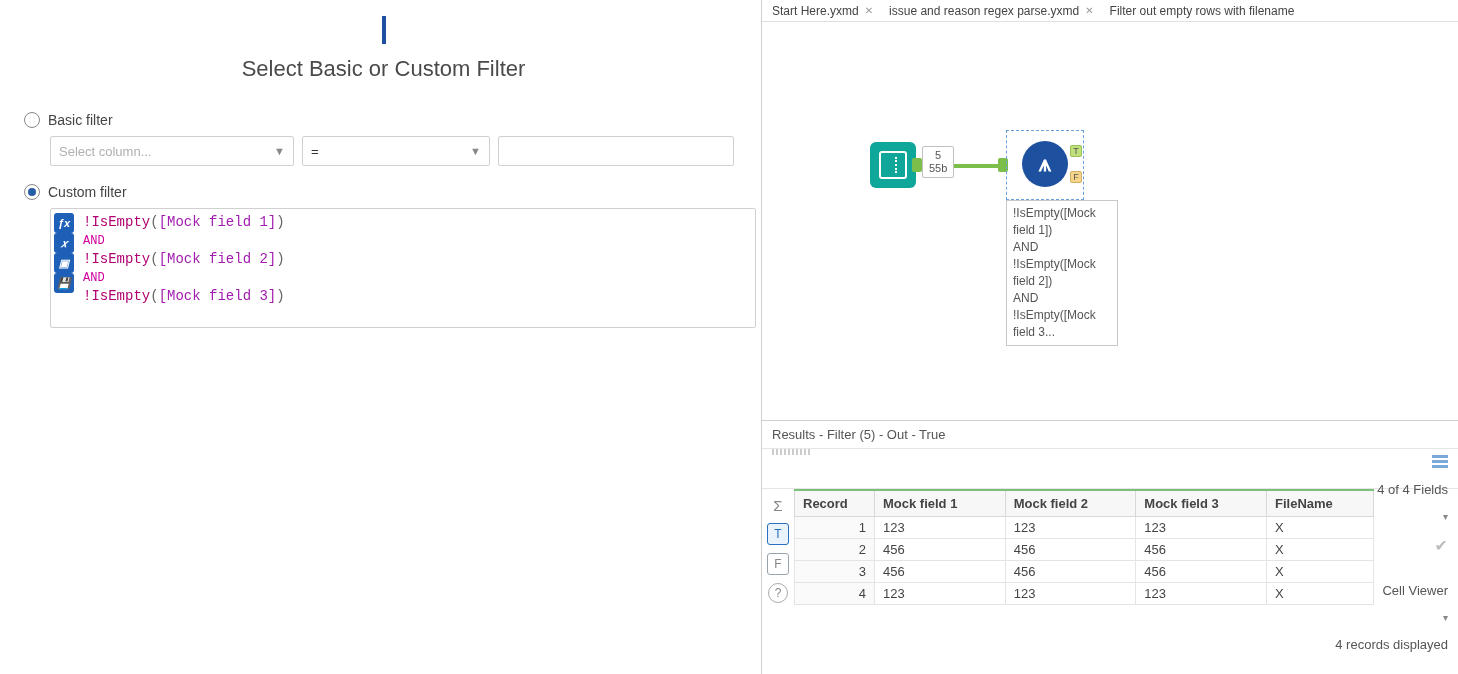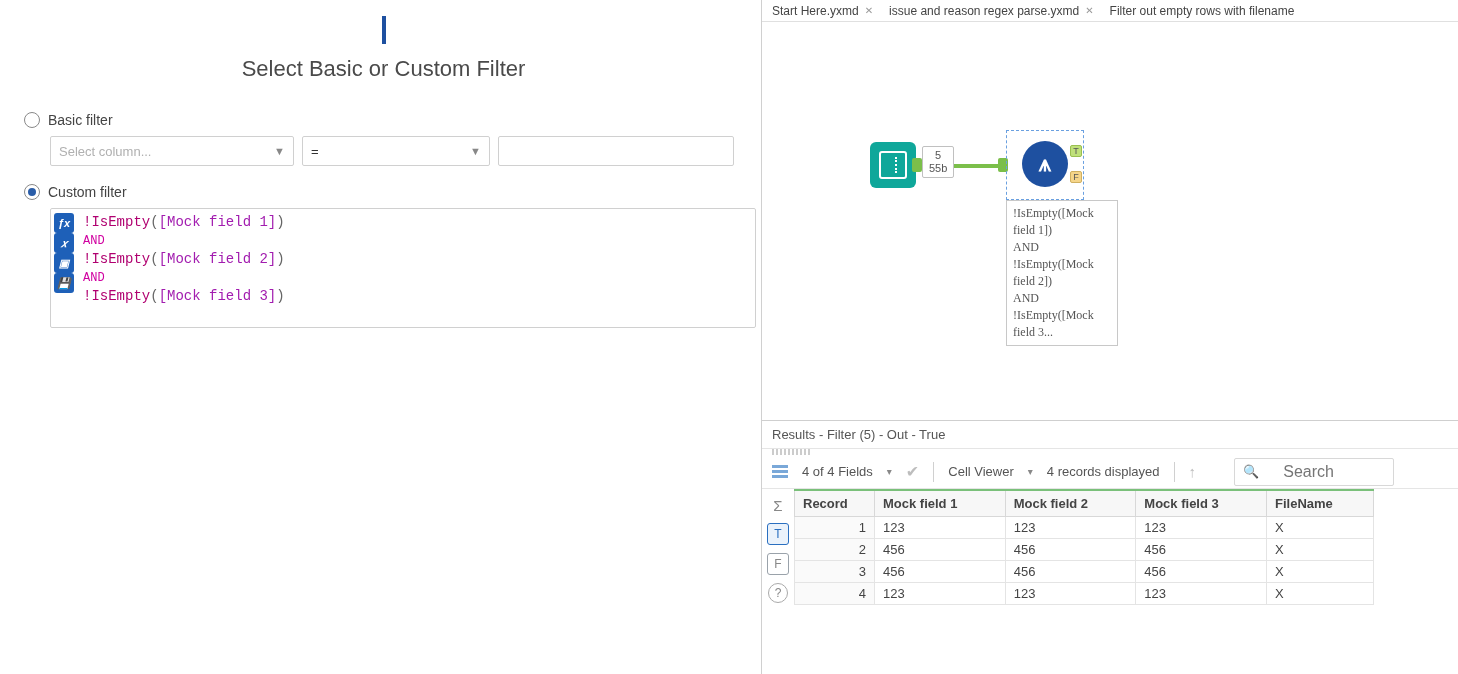--- a/index.html
+++ b/index.html
@@ -41,21 +41,21 @@
   .right-side{ flex:1; display:flex; flex-direction:column; height:100%; }
   .tabs-row{ height:22px; display:flex; align-items:center; gap:4px; padding:0 4px; border-bottom:1px solid #e0e0e0; overflow:hidden; white-space:nowrap; color:#444; font-size:12px; }
   .tab{ display:flex; align-items:center; gap:6px; padding:0 6px; }
   .tab-close{ color:#999; font-size:10px; }
 
   .canvas{ flex:1; background:#fff; position:relative; overflow:hidden; }
   
   .results{ height:254px; border-top:1px solid #cfcfcf; display:flex; flex-direction:column; }
   .results-title{ height:28px; display:flex; align-items:center; padding:0 10px; color:#555; font-size:13px; border-bottom:1px solid #e5e5e5; }
   .grip{ height:6px; background:repeating-linear-gradient(90deg,#ccc 0,#ccc 2px,transparent 2px,transparent 4px); width:40px; margin-left:10px; }
-  .results-toolbar{ height:34px; display:flex; align-items:center; padding:0 10px; gap:14px; border-bottom:1px solid #e5e5e5; color:#555; }
+  .results-toolbar{ height:34px; display:flex; align-items:flex-end; padding:0 10px; gap:14px; border-bottom:1px solid #e5e5e5; color:#555;flex-direction:column; }
   .vt{ width:16px; display:flex; flex-direction:column; gap:2px; }
   .vt-bar{ height:3px; background:#7aa8d8; }
   .sep{ width:1px; height:20px; background:#d0d0d0; }
   .check-icon{ color:#bdbdbd; font-size:16px; }
   .caret{ color:#888; font-size:10px; }
   .up-arrow{ color:#bdbdbd; font-size:15px; }
   .search-wrap{ margin-left:24px; display:flex; align-items:center; gap:6px; border:1px solid #d8d8d8; border-radius:2px; padding:3px 8px; width:160px; }
   .mag{ color:#bbb; font-size:13px; }
   .search-inp{ border:none; outline:none; font-size:16px; width:100%; color:#404040;margin-left:16px; }
 
@@ -79,21 +79,21 @@
   .book-icon::after{ content:""; position:absolute; right:3px; top:4px; bottom:4px; width:5px; border-left:2px dotted #fff; }
   .link-line{ position:absolute; left:154px; top:142px; width:86px; height:4px; background:#7bbf4a; }
   .conn-l{ position:absolute; left:150px; top:136px; width:10px; height:14px; background:#7bbf4a; border-radius:2px; }
   .conn-r{ position:absolute; left:236px; top:136px; width:10px; height:14px; background:#7bbf4a; border-radius:2px; }
   .info-badge{ position:absolute; left:160px; top:124px; background:#fff; border:1px solid #c0c0c0; border-radius:2px; padding:2px 6px; font-size:11px; line-height:13px; text-align:center; color:#555; }
   .node-filter-wrap{ position:absolute; left:244px; top:108px; width:78px; height:70px; border:1px dashed #6aa0e0; padding:4px; }
   .node-filter{ width:46px; height:46px; background:#1e50a0; border-radius:50%; margin:6px auto 0; display:flex; align-items:center; justify-content:center; position:relative; }
   .filter-glyph{ color:#fff; font-size:22px; font-weight:bold; }
   .anchor-t{ position:absolute; right:-14px; top:4px; width:12px; height:12px; background:#bfe07a; border:1px solid #9ac050; border-radius:2px; font-size:9px; display:flex; align-items:center; justify-content:center; color:#555; }
   .anchor-f{ position:absolute; right:-14px; bottom:4px; width:12px; height:12px; background:#f5d58a; border:1px solid #d0b060; border-radius:2px; font-size:9px; display:flex; align-items:center; justify-content:center; color:#555; }
-  .node-annotation{ position:absolute; left:244px; top:178px; width:112px; border:1px solid #c8c8c8; background:#fff; padding:4px 6px; font-size:12px; color:#555; line-height:17px;font-family:Liberation Serif, serif; }
+  .node-annotation{ position:absolute; left:244px; top:178px; width:112px; border:1px solid #c8c8c8; background:#fff; padding:4px 6px; font-size:12px; color:#555; line-height:17px; }
 </style>
 </head>
 <body>
 
 <div class="root">
 
   <div class="config-panel">
     <div class="config-body">
 
       <div class="section-heading">

